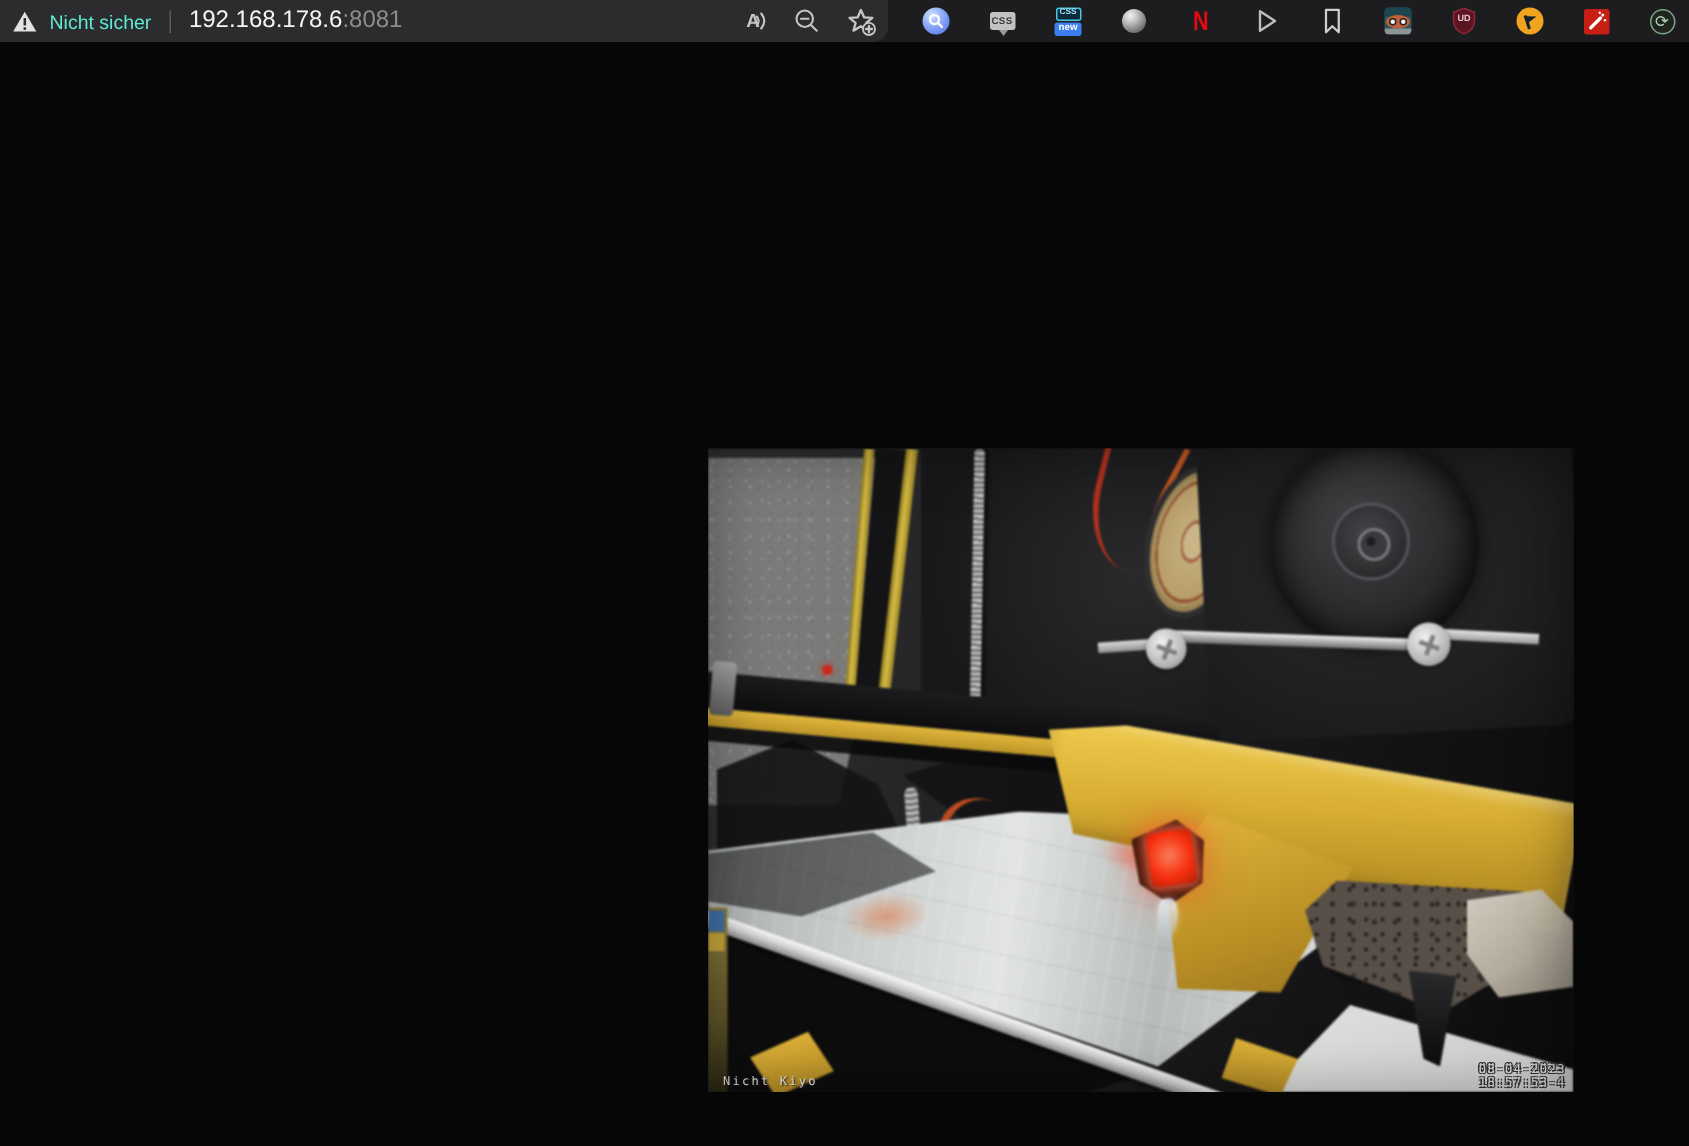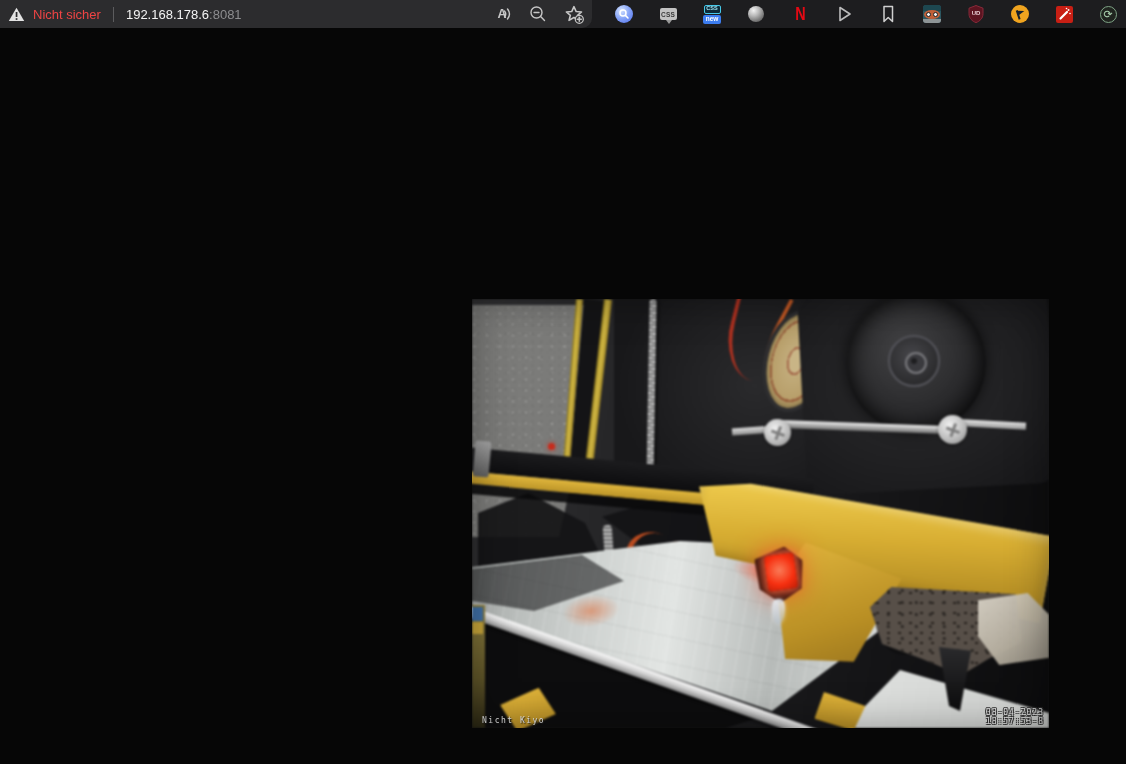--- a/index.html
+++ b/index.html
@@ -6,23 +6,23 @@
   html,body { background:#0a0a0a; }
   body { font-family:"Liberation Sans", sans-serif; }
   .viewport { position:relative; width:1126px; height:764px; background:#050505; overflow:hidden; }
 
   
   .topbar { position:absolute; left:0; top:0; width:1126px; height:28px; background:#1d1d1f; }
   .addr-pill { position:absolute; left:-12px; top:-14px; width:604px; height:42px;
                background:#2c2c2e; border-radius:10px; display:flex; align-items:flex-end; }
   .pill-inner { display:flex; align-items:center; height:28px; width:100%; padding:0 8px 0 20px; }
   .warn-icon { display:flex; align-items:center; margin-right:8px; }
-  .chip-label { color:#ef4444; font-size:13px; white-space:nowrap;text-align:right; }
+  .chip-label { color:#5eead4; font-size:13px; white-space:nowrap;text-align:right; }
   .divider { width:1px; height:15px; background:#5c5c5e; margin:0 12px; }
-  .url { font-size:13px; white-space:nowrap; }
+  .url { font-size:16px; white-space:nowrap; }
   .host { color:#f4f4f4; }
   .port { color:#8d8d8f; }
   .addr-actions { margin-left:auto; display:flex; align-items:center; gap:16px; }
   button { background:none; border:0; padding:0; cursor:pointer; }
   .abtn { width:20px; height:20px; display:flex; align-items:center; justify-content:center; position:relative; }
   .ra-a { color:#c6c6c6; font-size:12.5px; font-weight:bold; line-height:1; }
   .ra-waves { position:absolute; right:1px; top:3px; }
   .icon-stroke { stroke:#c6c6c6; fill:none; stroke-width:1.4; stroke-linecap:round; stroke-linejoin:round; }
 
   .ext-row { position:absolute; left:614px; top:0; height:28px; display:flex; align-items:center; gap:24px; }
@@ -361,18 +361,18 @@
         <div class="white-bits"></div>
         <div class="corner-strip"></div>
         <div class="corner-blue"></div>
         <div class="corner-yellow2"></div>
         <div class="frag-left"></div>
         <div class="frag-right"></div>
       </div>
       <div class="cam-label">Nicht Kiyo</div>
       <div class="timestamp">
         <div>08-04-2023</div>
-        <div>18:57:53-8</div>
+        <div>18:57:53-4</div>
       </div>
     </div>
   </div>
 
 </div>
 
 </body></html>

